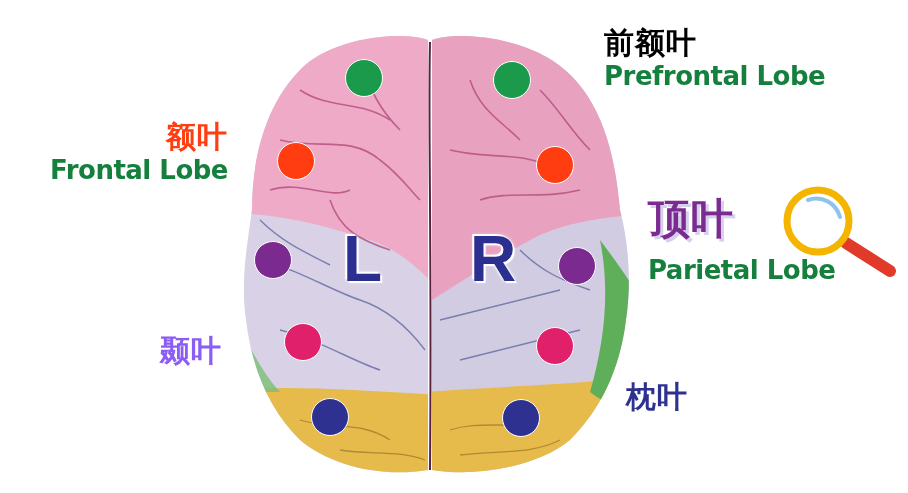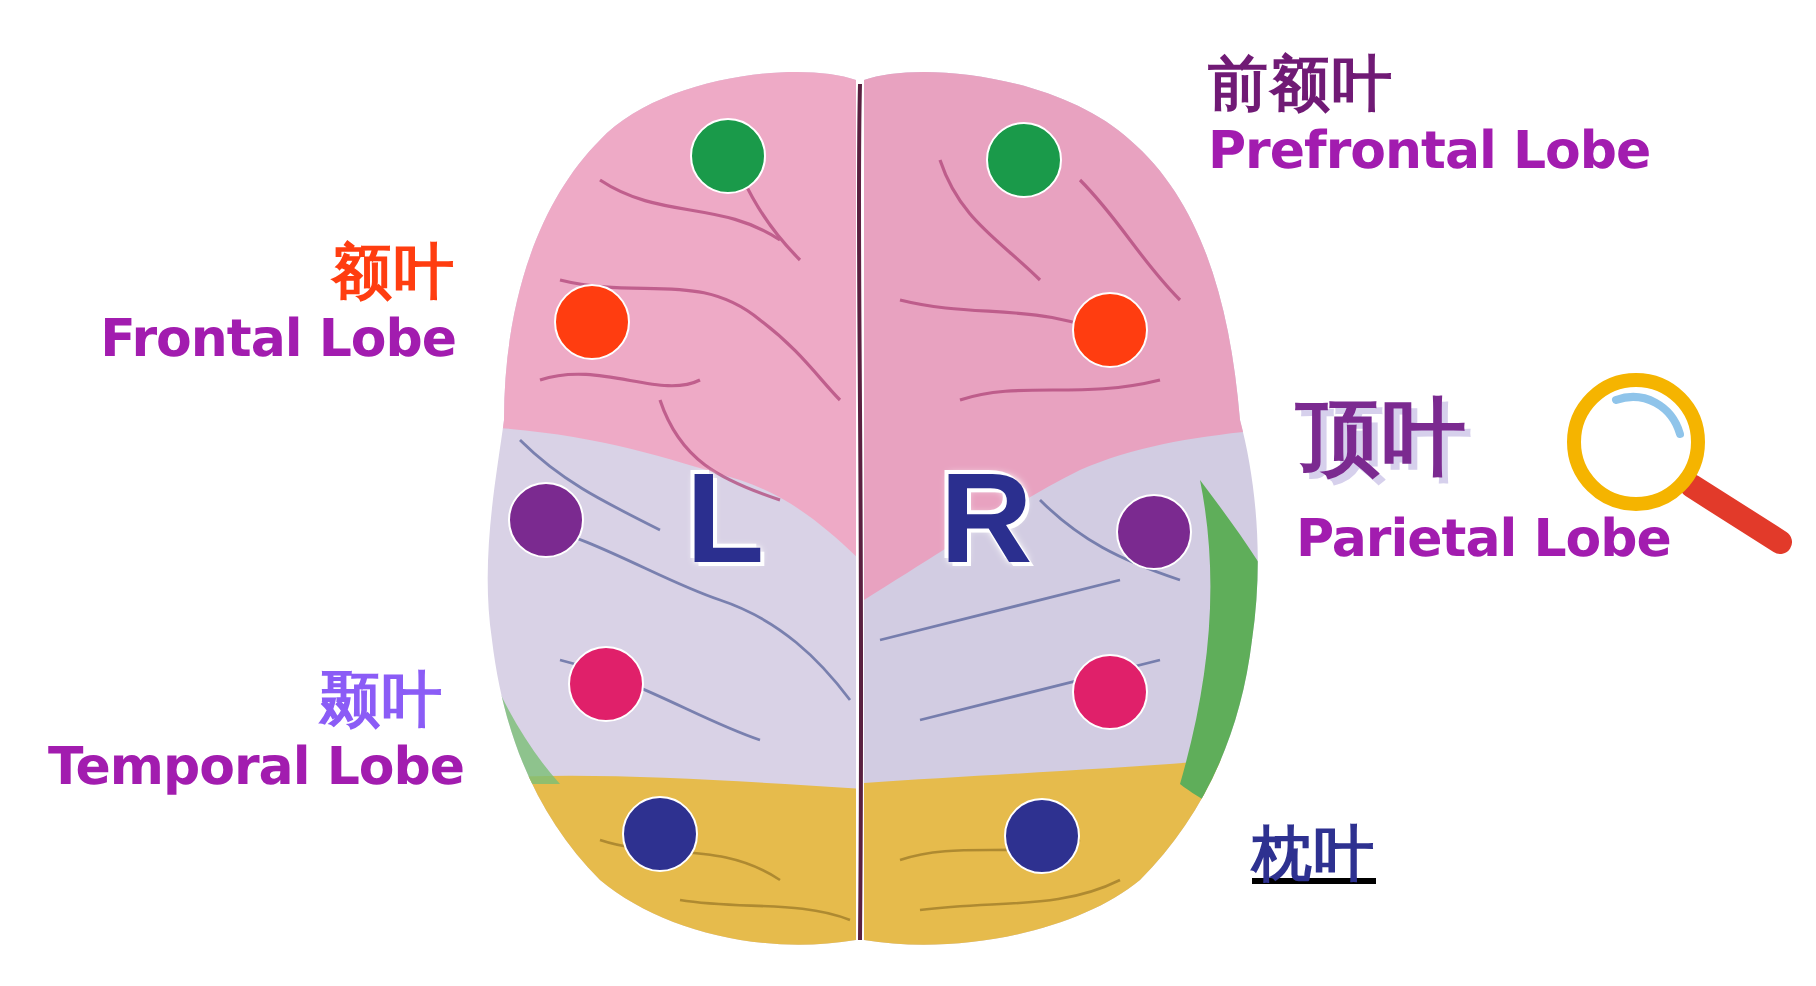--- a/index.html
+++ b/index.html
@@ -1,21 +1,21 @@
 <!DOCTYPE html>
 <html><head>
   <meta charset="utf-8">
   <style>
     html, body { margin:0; padding:0; background:#ffffff; }
     body { width:908px; height:493px; position:relative; overflow:hidden; font-family:"DejaVu Sans", sans-serif; }
     .stage { position:absolute; left:0; top:0; width:908px; height:493px; }
     .brain-svg { position:absolute; left:0; top:0; }
     .label { position:absolute; font-weight:bold; }
     .zh { font-size:30px; letter-spacing:1px; line-height:34px; }
-    .en { font-size:26px; color:#a21caf; line-height:32px; font-family:"DejaVu Sans", sans-serif; letter-spacing:-0.5px; }
+    .en { font-size:26px; color:#15803d; line-height:32px; font-family:"DejaVu Sans", sans-serif; letter-spacing:-0.5px; }
     .right { text-align:left; }
     .leftside { text-align:right; }
     .dot { position:absolute; width:38px; height:38px; border-radius:50%; border:1.5px solid #ffffff; box-sizing:border-box; }
     .hemi-letter { position:absolute; font-size:64px; font-weight:bold; color:#2b2f8f; font-family:"Liberation Sans", sans-serif; text-shadow: 0 0 4px #fff, 0 0 2px #fff, 2px 2px 0 #fff, -2px -2px 0 #fff; }
   </style>
 </head>
 <body>
 
 <div class="stage">
 
@@ -90,21 +90,21 @@
   <div class="dot" style="left:284px; top:323px; background:#e0206a;"></div>
   <div class="dot" style="left:311px; top:398px; background:#2e3190;"></div>
 
   <div class="dot" style="left:493px; top:61px; background:#1a9a4a;"></div>
   <div class="dot" style="left:536px; top:146px; background:#ff3d10;"></div>
   <div class="dot" style="left:558px; top:247px; background:#7b2a90;"></div>
   <div class="dot" style="left:536px; top:327px; background:#e0206a;"></div>
   <div class="dot" style="left:502px; top:399px; background:#2e3190;"></div>
 
   <div class="label right" style="left:604px; top:26px;">
-    <div class="zh" style="color:#701a75;">前额叶</div>
+    <div class="zh" style="color:#000000;">前额叶</div>
     <div class="en">Prefrontal Lobe</div>
   </div>
 
   <div class="label right" style="left:648px; top:194px;">
     <div class="zh" style="color:#7b2a90; font-size:42px; line-height:50px; text-shadow:3px 3px 0 #d6d0ec;">顶叶</div>
     <div class="en" style="margin-top:10px;">Parietal Lobe</div>
   </div>
 
   <div class="label leftside" style="left:20px; width:208px; top:120px;">
     <div class="zh" style="color:#ff3d10;">额叶</div>
@@ -112,20 +112,19 @@
   </div>
 
   <svg style="position:absolute; left:780px; top:185px;" width="120" height="95" viewBox="0 0 120 95">
     <line x1="66" y1="58" x2="110" y2="86" stroke="#e23a2a" stroke-width="12" stroke-linecap="round"></line>
     <circle cx="38" cy="36" r="31" fill="#ffffff" stroke="#f5b400" stroke-width="7"></circle>
     <path d="M28,15 C42,10 56,18 60,32" stroke="#8fc4ea" stroke-width="4" fill="none" stroke-linecap="round"></path>
   </svg>
 
   <div class="label leftside" style="left:0px; width:232px; top:334px;">
     <div class="zh" style="color:#8b5cf6; margin-right:10px;">颞叶</div>
-    <div class="en">Temporal Lobe</div>
   </div>
 
-  <div class="label right" style="left:626px; top:411px;text-decoration:underline;">
+  <div class="label right" style="left:626px; top:380px;">
     <div class="zh" style="color:#2e3190;">枕叶</div>
   </div>
 
 </div>
 
 </body></html>

